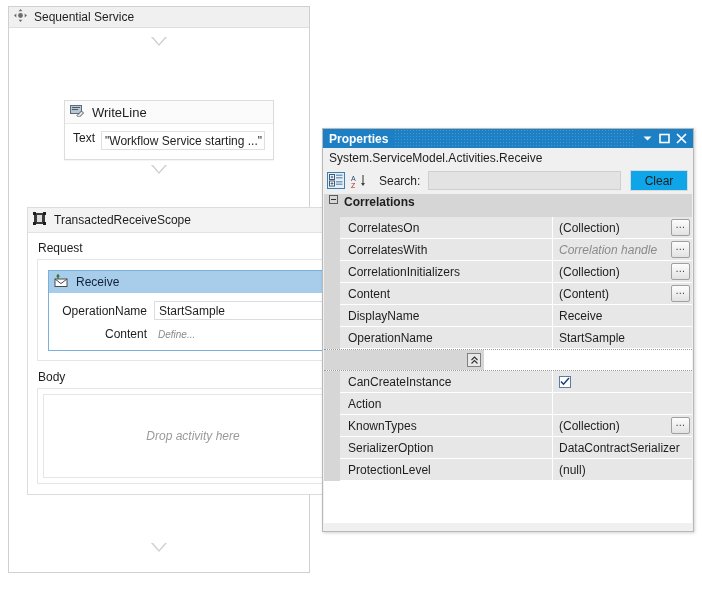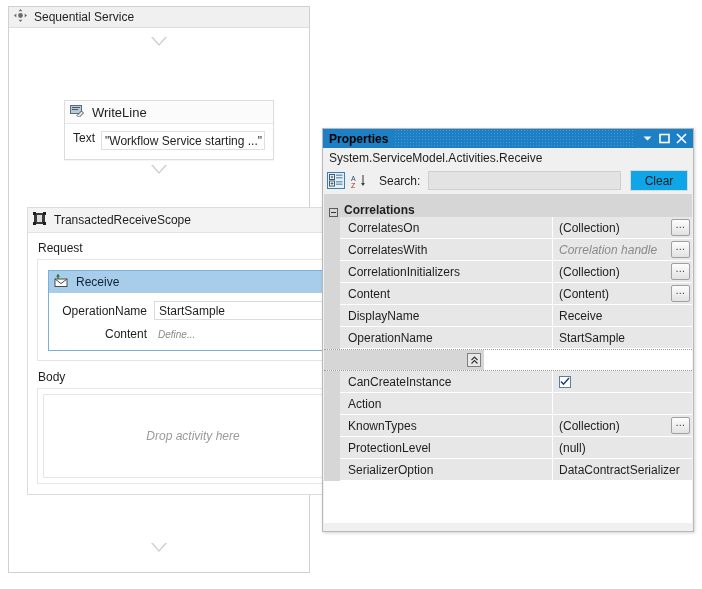--- a/index.html
+++ b/index.html
@@ -94,21 +94,21 @@
   
   .props{
     position:absolute;left:322px;top:128px;width:372px;height:404px;
     background:#f0f0f0;border:1px solid #b8b8b8;box-sizing:border-box;
     box-shadow:1px 1px 3px rgba(0,0,0,0.18);
   }
   .props-title{
     height:19px;background:#1d7fc4;display:flex;align-items:center;
     padding:0 3px 0 6px;color:#fff;
   }
-  .props-title .t{font-size:12px;font-weight:bold;color:#000000;white-space:nowrap;}
+  .props-title .t{font-size:12px;font-weight:bold;color:#ffffff;white-space:nowrap;}
   .props-dots{flex:1;height:19px;margin:0 6px;
     background-image:radial-gradient(#4c9fd6 0.8px, transparent 0.9px);
     background-size:3px 3px;background-position:0 6px;opacity:.85;}
   .tbtn{width:17px;height:17px;display:flex;align-items:center;justify-content:center;cursor:pointer;}
   .props-subtitle{
     height:20px;display:flex;align-items:center;padding-left:6px;
     font-size:12px;color:#1e1e1e;background:#f0f0f0;
   }
   .props-toolbar{
     height:25px;display:flex;align-items:center;padding:0 5px 0 4px;background:#f0f0f0;gap:5px;
@@ -126,21 +126,21 @@
     display:flex;align-items:center;justify-content:center;cursor:pointer;margin-left:4px;
   }
 
   
   .grid{
     position:absolute;left:1px;right:1px;top:65px;bottom:8px;
     background:#ffffff;border-top:1px solid #d6d6d6;overflow:hidden;
   }
   .grow{display:flex;height:22px;align-items:stretch;font-size:12px;}
   .cat{background:#d6d6d6;}
-  .cat .cat-inner{display:flex;align-items:flex-end;width:100%;padding-left:5px;border-radius:7px;}
+  .cat .cat-inner{display:flex;align-items:flex-start;width:100%;padding-left:5px;border-radius:7px;}
   .cat .boxicon{
     width:9px;height:9px;border:1px solid #5a5a5a;box-sizing:border-box;
     display:flex;align-items:center;justify-content:center;margin-right:6px;background:#d6d6d6;
     position:relative;cursor:pointer;flex:0 0 auto;
   }
   .cat .boxicon::before{content:"";position:absolute;left:1px;right:1px;top:3px;height:1px;background:#333;}
   .cat .cat-name{font-weight:bold;color:#1e1e1e;}
   .gutter{width:16px;background:#d6d6d6;flex:0 0 16px;}
   .namecell{
     width:212px;flex:0 0 212px;background:#e7e7e7;border-bottom:1px solid #ffffff;
@@ -444,30 +444,30 @@
       <div class="gutter"></div>
       <div class="namecell">KnownTypes</div>
       <div class="valcell">
         <span>(Collection)</span>
         <span class="ell">…</span>
       </div>
     </div>
 
     <div class="grow">
       <div class="gutter"></div>
+      <div class="namecell">SerializerOption</div>
+      <div class="valcell">
+        <span>DataContractSerializer</span>
+      </div>
+    </div>
+
+    <div class="grow">
+      <div class="gutter"></div>
       <div class="namecell">ProtectionLevel</div>
       <div class="valcell">
         <span>(null)</span>
-      </div>
-    </div>
-
-    <div class="grow">
-      <div class="gutter"></div>
-      <div class="namecell">SerializerOption</div>
-      <div class="valcell">
-        <span>DataContractSerializer</span>
       </div>
     </div>
 
   </div>
 
   <div class="props-footer"></div>
 </div>
 
 </body></html>

